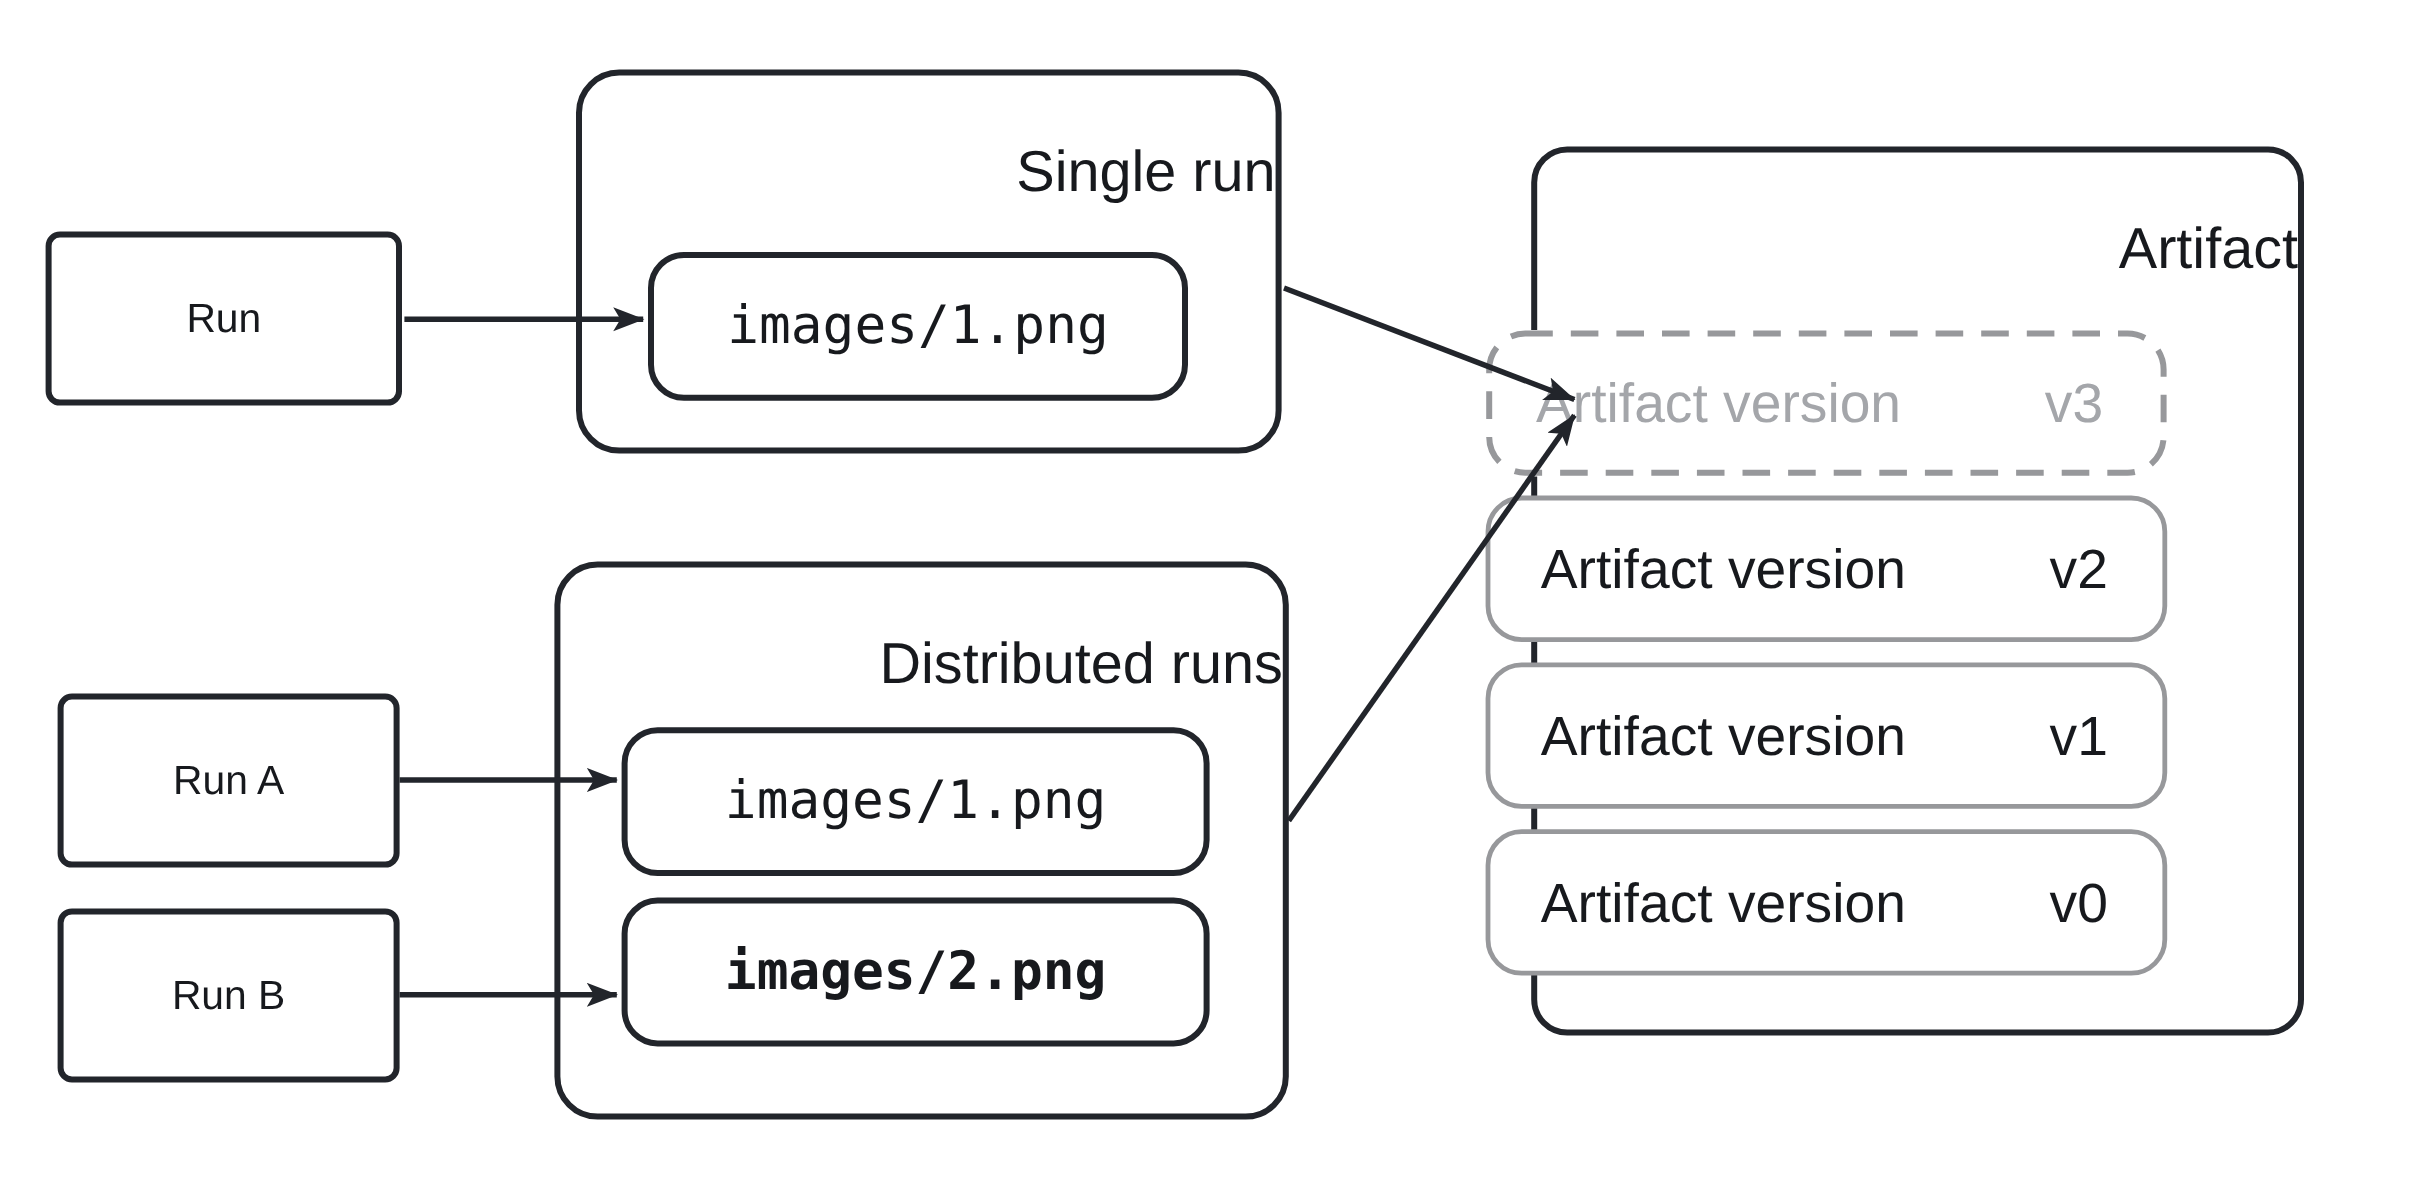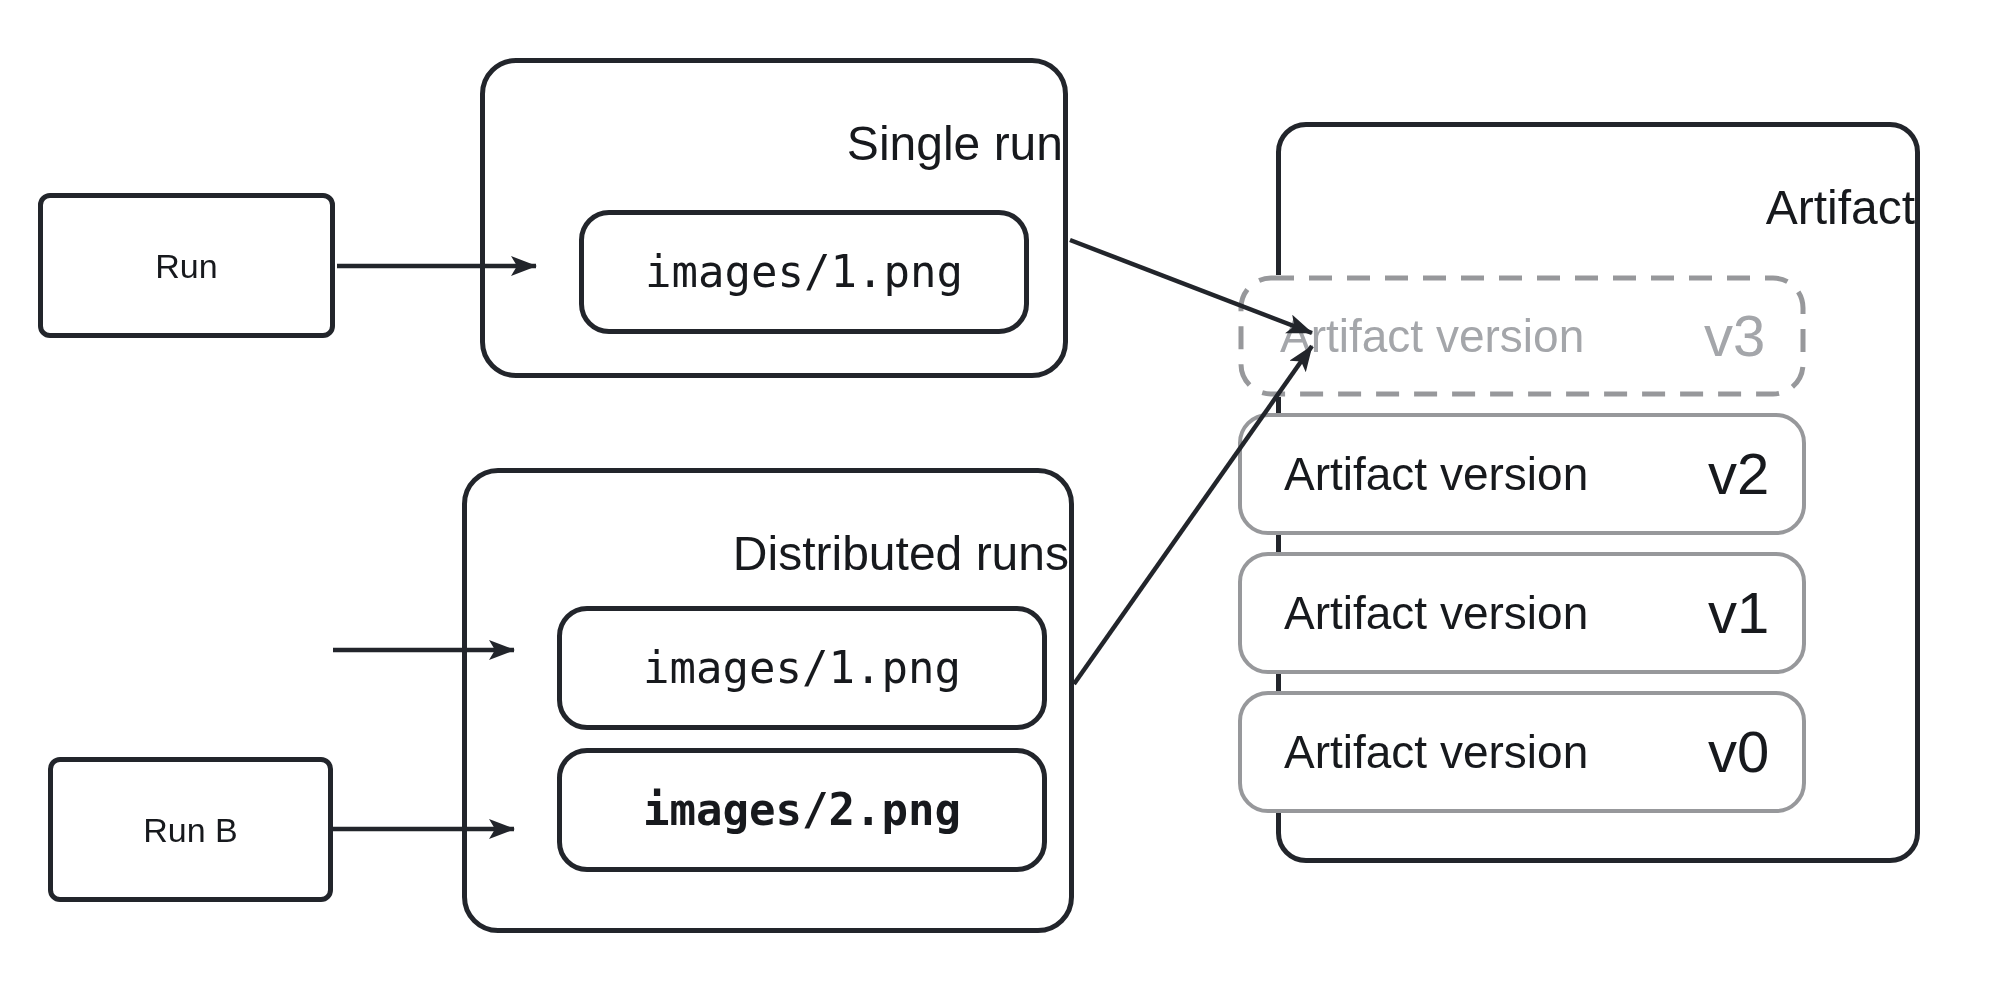--- a/index.html
+++ b/index.html
@@ -41,42 +41,41 @@
     font-size:48px;line-height:1;
     color:var(--text-dark);
   }
   .file-box{
     position:absolute;
     border:5px solid var(--stroke-dark);
     border-radius:30px;
     background:#fff;
     display:flex;align-items:center;justify-content:center;
     z-index:2;
-    margin-left:39px;
   }
   .file-box .mono{
     font-family:"DejaVu Sans Mono", monospace;
     font-size:44px;line-height:1;color:var(--text-dark);
   }
   .version{
     position:absolute;
     left:1238px;width:568px;height:122px;
     border:4px solid var(--stroke-gray);
     border-radius:30px;
     background:#fff;
     display:flex;align-items:center;
     z-index:2;
   }
   .version .v-label{
     font-size:46px;line-height:1;color:var(--text-dark);
     padding-left:42px;
   }
   .version .v-tag{
     position:absolute;left:466px;
-    font-size:58px;line-height:1;color:var(--text-dark);
+    font-size:46px;line-height:1;color:var(--text-dark);
   }
   .version.dashed{border:none;}
   .version.dashed .v-label,
   .version.dashed .v-tag{color:var(--text-gray);}
   .version.dashed svg{position:absolute;inset:0;}
   .version.dashed svg rect{
     fill:none;stroke:var(--stroke-gray);
     stroke-width:5;stroke-dasharray:23 15;
   }
   
@@ -87,20 +86,23 @@
   svg.arrows line{stroke:var(--stroke-dark);stroke-width:4.5;}
   svg.arrows .head{fill:var(--stroke-dark);stroke:none;}
 </style>
 </head>
 <body>
 
 <div class="canvas">
 
   <div class="node" style="left:38px;top:193px;width:297px;height:145px;">
     <span>Run</span>
+  </div>
+  <div class="node" style="left:48px;top:578px;width:285px;height:145px;">
+    <span>Run A</span>
   </div>
   <div class="node" style="left:48px;top:757px;width:285px;height:145px;">
     <span>Run B</span>
   </div>
 
   <div class="group" style="left:480px;top:58px;width:588px;height:320px;">
     <div class="group-title" style="top:57px;">Single run</div>
   </div>
   <div class="file-box" style="left:540px;top:210px;width:450px;height:124px;">
     <span class="mono">images/1.png</span>

